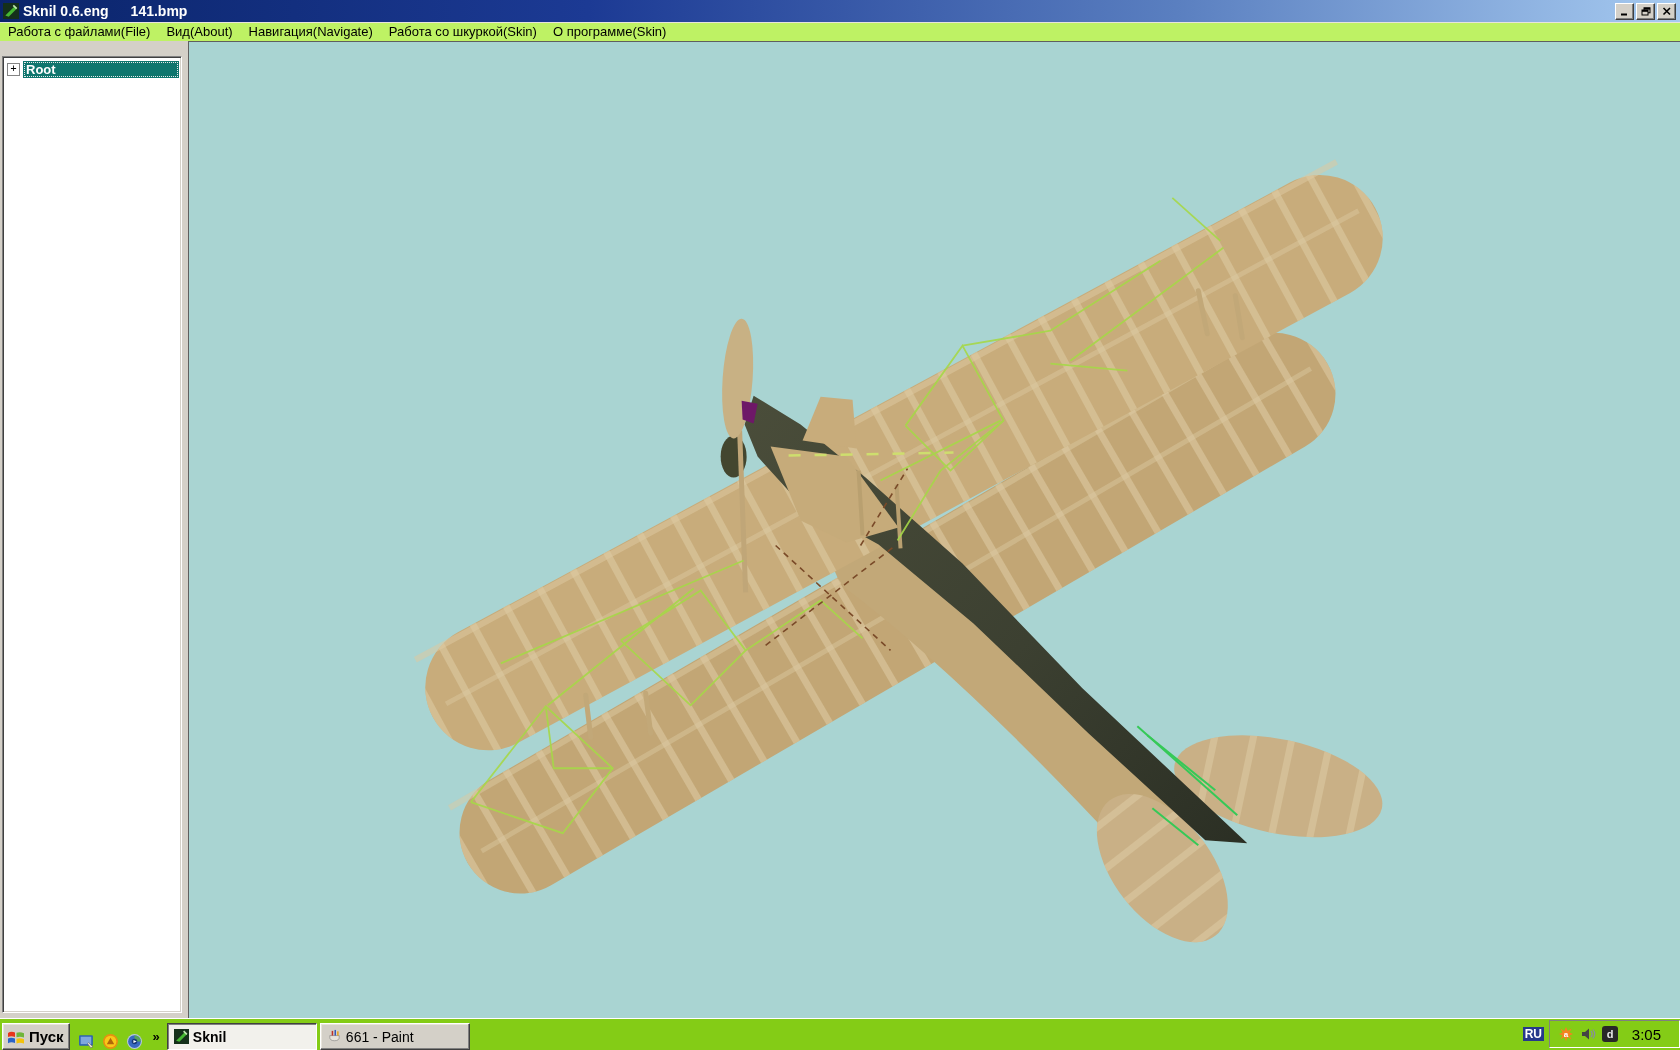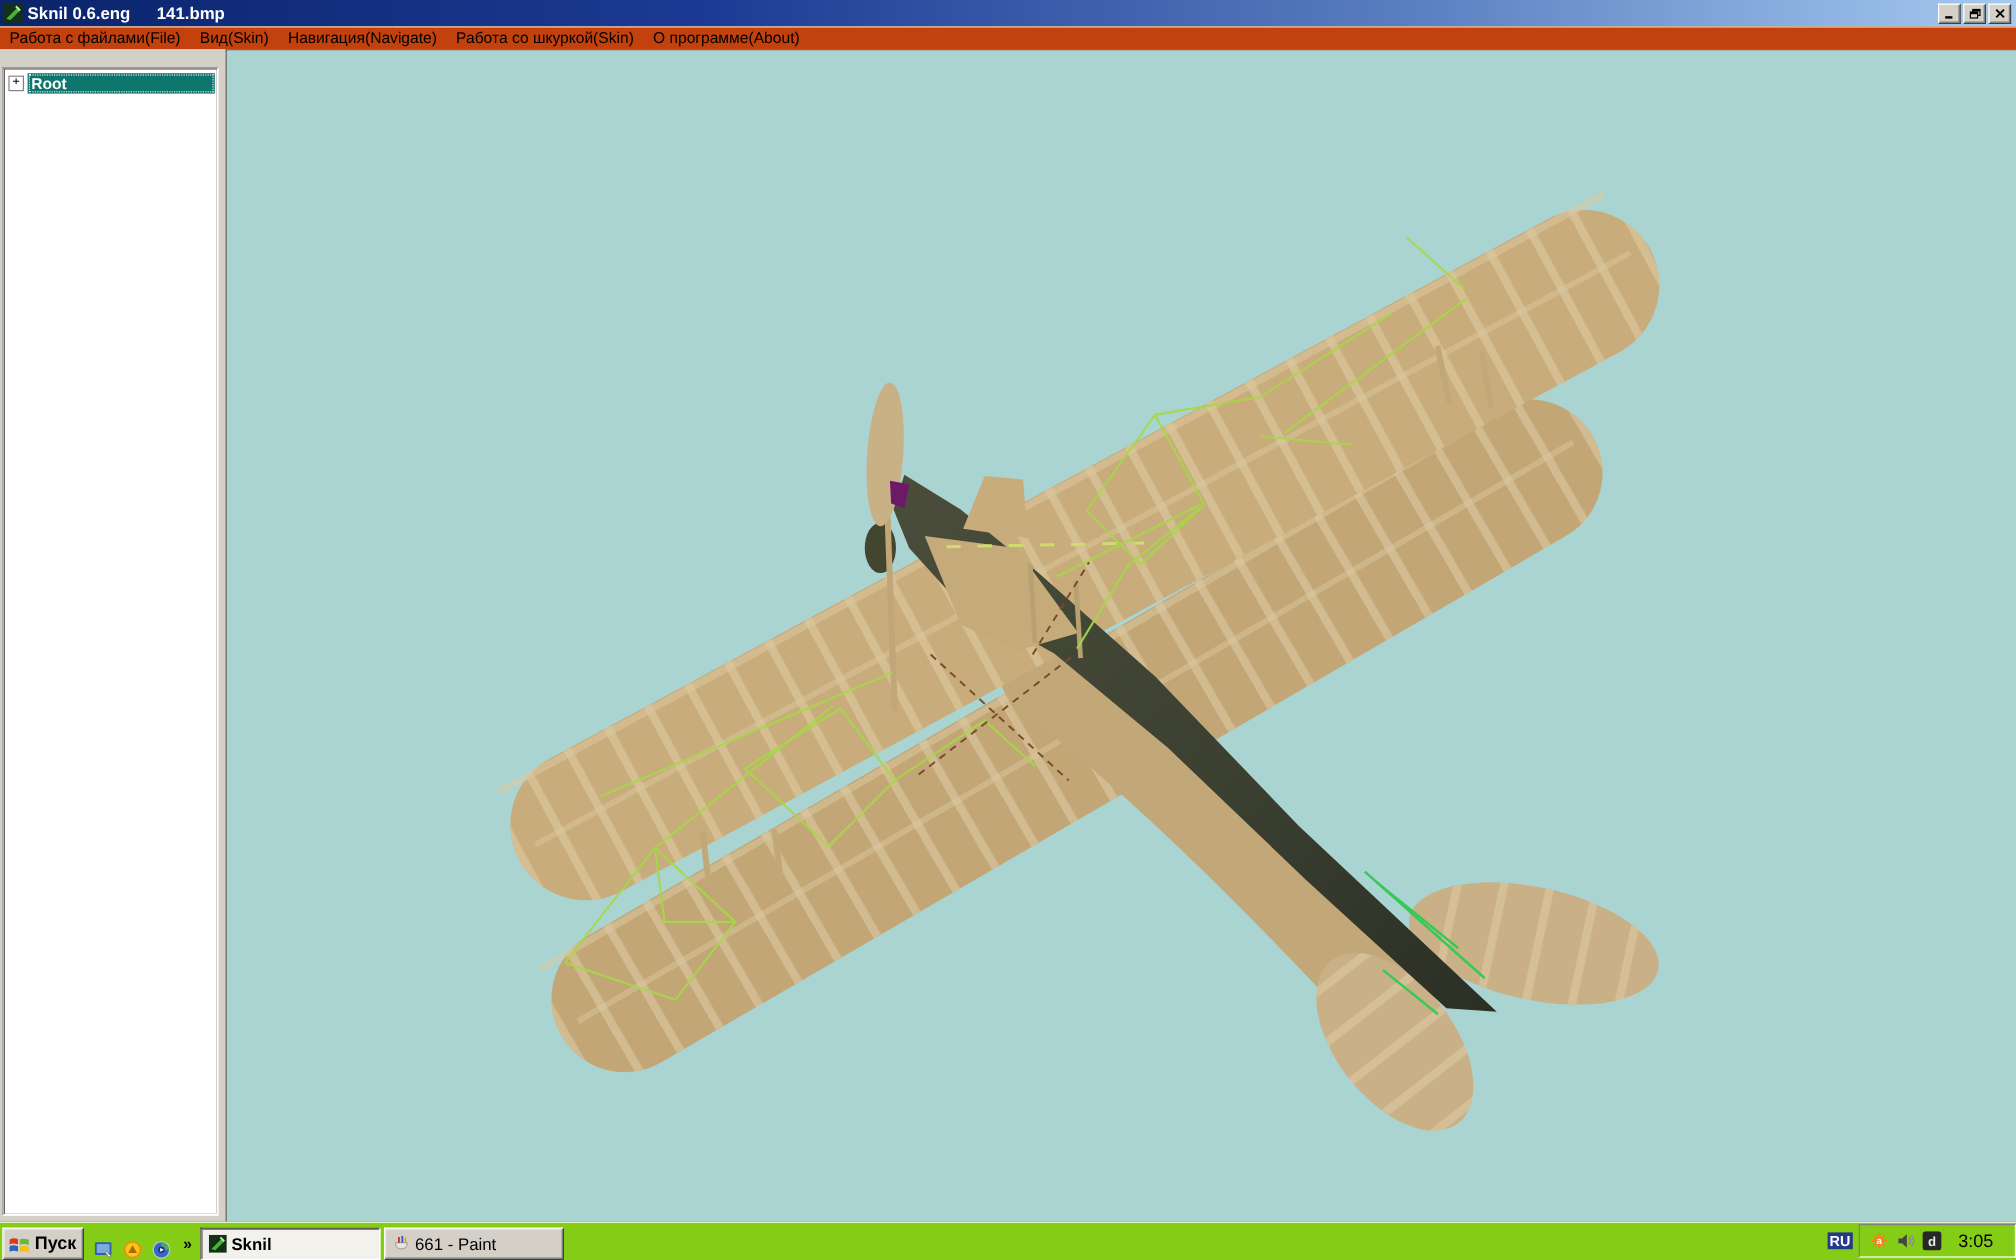--- a/index.html
+++ b/index.html
@@ -12,21 +12,21 @@
     display:flex;align-items:center;color:#fff;}
   .titlebar .app-icon{width:16px;height:16px;margin:0 4px 0 3px;flex:0 0 auto;}
   .title-text{font-size:14px;font-weight:bold;white-space:pre;}
   .doc-text{font-size:14px;font-weight:bold;margin-left:22px;white-space:pre;}
   .winbtns{margin-left:auto;display:flex;gap:2px;padding-right:4px;}
   .winbtn{width:17px;height:15px;background:#d4d0c8;display:flex;align-items:center;justify-content:center;
     border:1px solid;border-color:#fff #404040 #404040 #fff;box-shadow:inset -1px -1px 0 #808080;}
   .winbtn svg{display:block;}
 
   
-  .menubar{position:absolute;left:0;top:22px;width:100%;height:19px;background:#c2410c;
+  .menubar{position:absolute;left:0;top:22px;width:100%;height:19px;background:#bef264;
     display:flex;align-items:center;box-shadow:inset 0 1px 0 #e8e4dc;}
   .menu-item{font-size:13px;color:#000;padding:1px 8px;cursor:default;}
 
   
   .sidebar{position:absolute;left:0;top:41px;width:188px;bottom:32px;background:#d4d0c8;}
   .tree-panel{position:absolute;left:2px;top:15px;right:6px;bottom:5px;background:#fff;
     border:1px solid;border-color:#808080 #fff #fff #808080;
     box-shadow:inset 1px 1px 0 #404040, inset -1px -1px 0 #d4d0c8;}
   .tree-row{display:flex;align-items:center;margin:4px 2px 0 4px;}
   .expand-box{width:11px;height:11px;border:1px solid #848484;background:#fff;
@@ -97,24 +97,24 @@
       <span class="winbtn">
           <svg viewBox="0 0 10 9" width="10" height="9">
             <path d="M1.5 1 L8 7.5 M8 1 L1.5 7.5" stroke="#000" stroke-width="1.6"></path>
           </svg>
         </span>
     </span>
   </div>
 
   <div class="menubar">
     <span class="menu-item">Работа с файлами(File)</span>
-    <span class="menu-item">Вид(Skin)</span>
+    <span class="menu-item">Вид(About)</span>
     <span class="menu-item">Навигация(Navigate)</span>
     <span class="menu-item">Работа со шкуркой(Skin)</span>
-    <span class="menu-item">О программе(About)</span>
+    <span class="menu-item">О программе(Skin)</span>
   </div>
 
   <div class="sidebar">
     <div class="tree-panel">
       <div class="tree-row">
         <span class="expand-box">+</span>
         <span class="tree-label">Root</span>
       </div>
     </div>
   </div>

